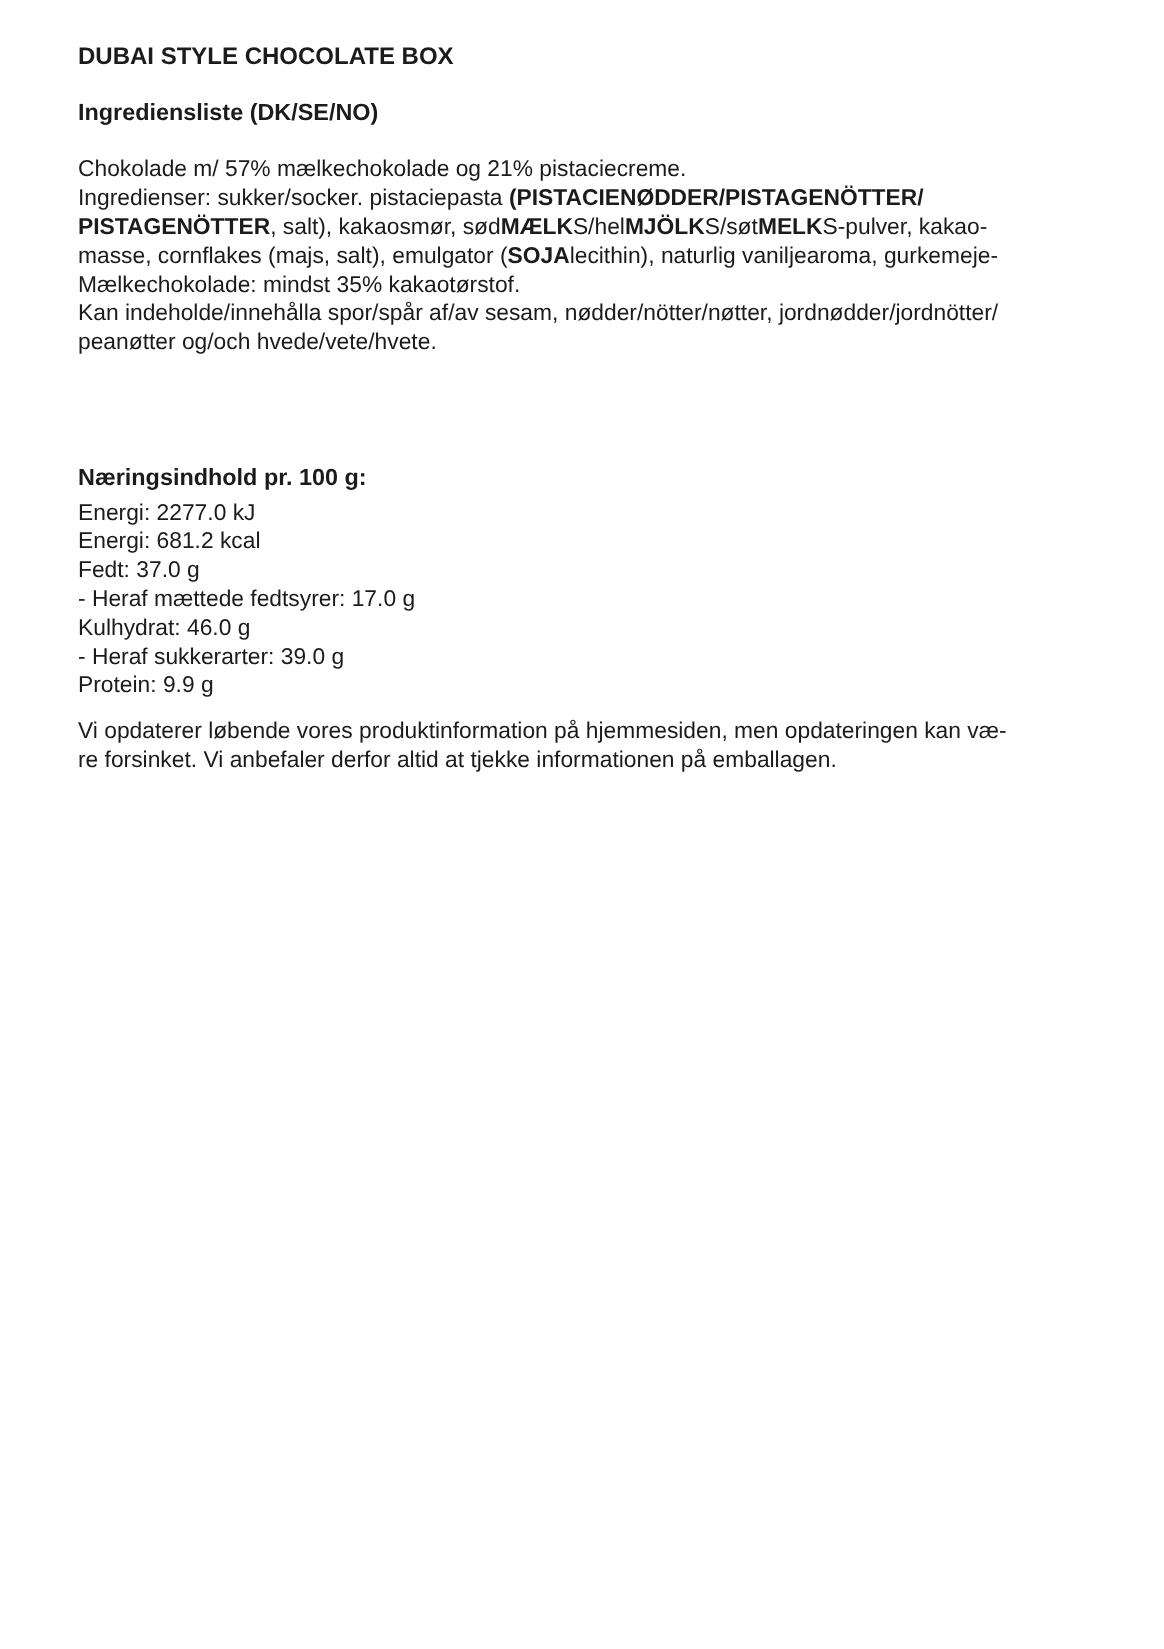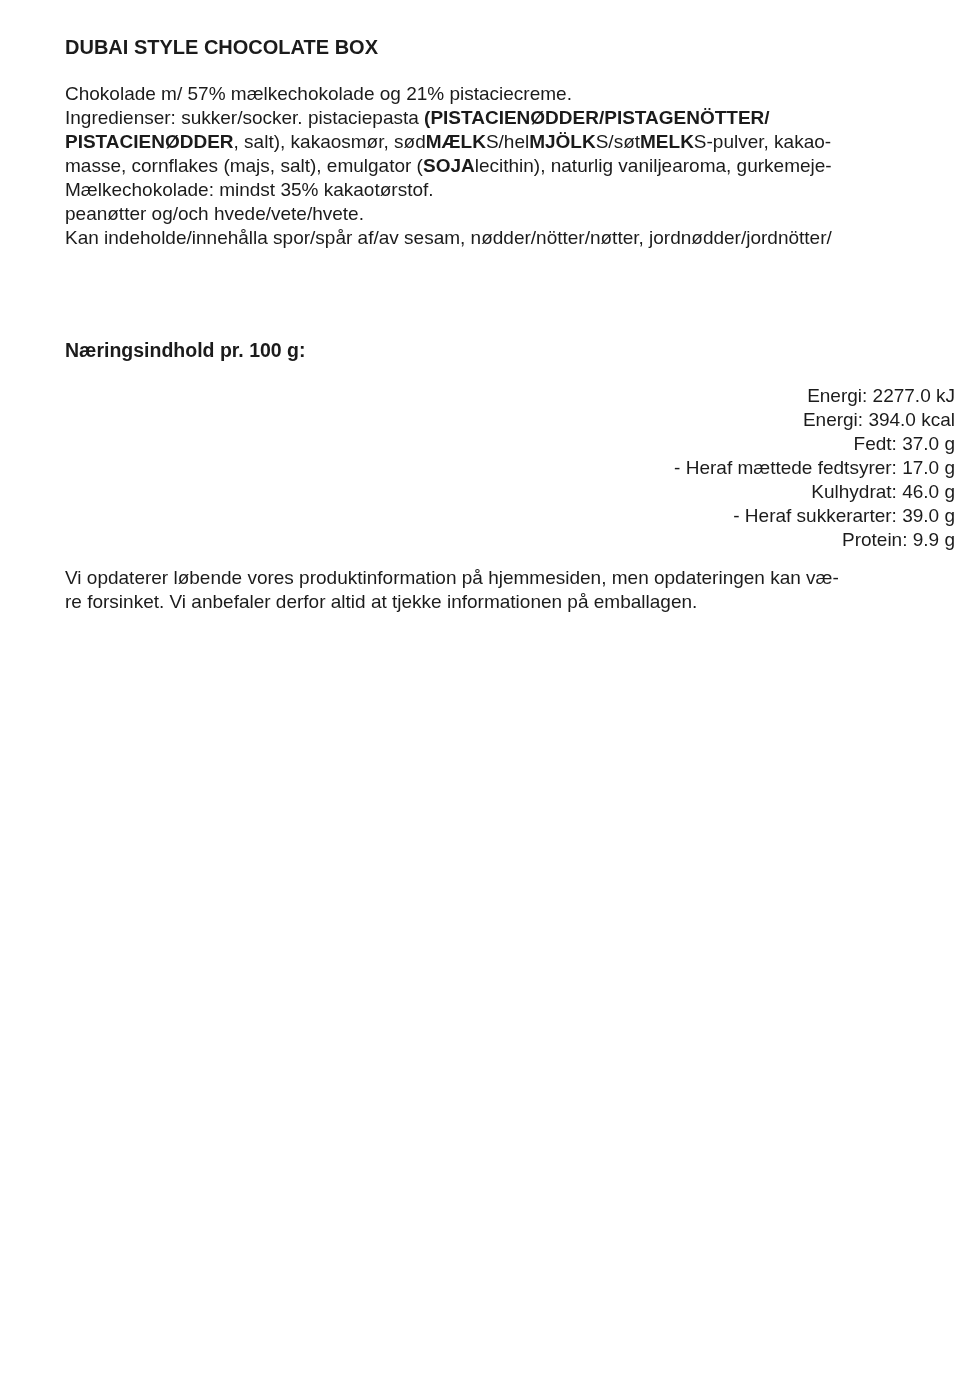--- a/index.html
+++ b/index.html
@@ -47,51 +47,51 @@
   .f-line {
     white-space: nowrap;
   }
   .b {
     font-weight: bold;
   }
   #ingredients {
     margin-bottom: 88px;
   }
   .nutrition-heading {
-    margin-bottom: 22px;
+    margin-bottom: 6px;
   }
   #nutrition {
     margin-bottom: 14px;
-    text-align: right;
   }
 </style>
 </head>
 <body>
 
 <div class="page">
   <div class="content">
 
     <div class="doc-title">DUBAI STYLE CHOCOLATE BOX</div>
 
+    <div class="section-heading">Ingrediensliste (DK/SE/NO)</div>
 
     <div class="para" id="ingredients">
         <div class="line"><span>Chokolade m/ 57% mælkechokolade og 21% pistaciecreme.</span></div>
         <div class="line"><span>Ingredienser: sukker/socker. pistaciepasta </span><span class="b">(PISTACIENØDDER/PISTAGENÖTTER/</span></div>
-        <div class="line"><span class="b">PISTACIENØDDER</span><span>, salt), kakaosmør, sød</span><span class="b">MÆLK</span><span>S/hel</span><span class="b">MJÖLK</span><span>S/søt</span><span class="b">MELK</span><span>S-pulver, kakao-</span></div>
+        <div class="line"><span class="b">PISTAGENÖTTER</span><span>, salt), kakaosmør, sød</span><span class="b">MÆLK</span><span>S/hel</span><span class="b">MJÖLK</span><span>S/søt</span><span class="b">MELK</span><span>S-pulver, kakao-</span></div>
         <div class="line"><span>masse, cornflakes (majs, salt), emulgator (</span><span class="b">SOJA</span><span>lecithin), naturlig vaniljearoma, gurkemeje-</span></div>
         <div class="line"><span>Mælkechokolade: mindst 35% kakaotørstof.</span></div>
+        <div class="line"><span>Kan indeholde/innehålla spor/spår af/av sesam, nødder/nötter/nøtter, jordnødder/jordnötter/</span></div>
         <div class="line"><span>peanøtter og/och hvede/vete/hvete.</span></div>
-        <div class="line"><span>Kan indeholde/innehålla spor/spår af/av sesam, nødder/nötter/nøtter, jordnødder/jordnötter/</span></div>
       </div>
 
     <div class="section-heading nutrition-heading">Næringsindhold pr. 100 g:</div>
 
     <div class="para" id="nutrition">
       <div class="row">Energi: 2277.0 kJ</div>
-      <div class="row">Energi: 394.0 kcal</div>
+      <div class="row">Energi: 681.2 kcal</div>
       <div class="row">Fedt: 37.0 g</div>
       <div class="row">- Heraf mættede fedtsyrer: 17.0 g</div>
       <div class="row">Kulhydrat: 46.0 g</div>
       <div class="row">- Heraf sukkerarter: 39.0 g</div>
       <div class="row">Protein: 9.9 g</div>
     </div>
 
     <div class="para" id="disclaimer">
       <div class="f-line">Vi opdaterer løbende vores produktinformation på hjemmesiden, men opdateringen kan væ-</div>
       <div class="f-line">re forsinket. Vi anbefaler derfor altid at tjekke informationen på emballagen.</div>

